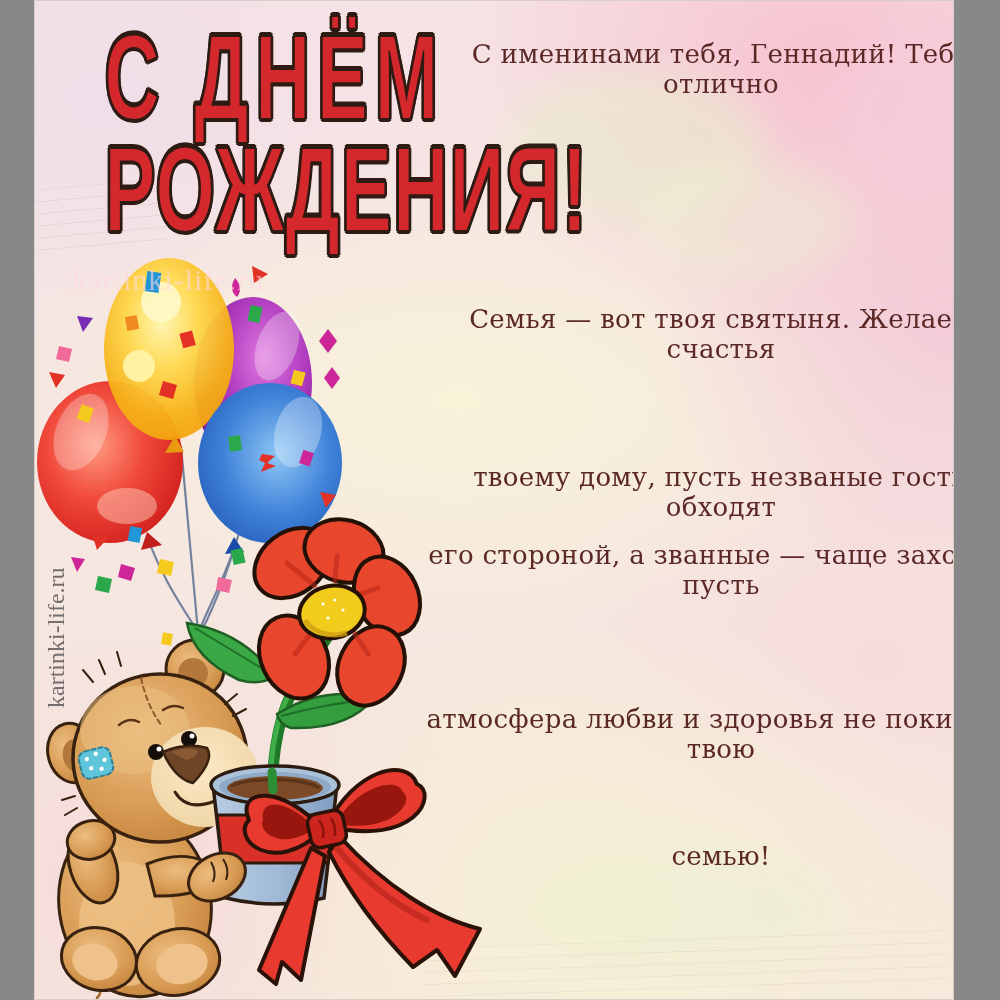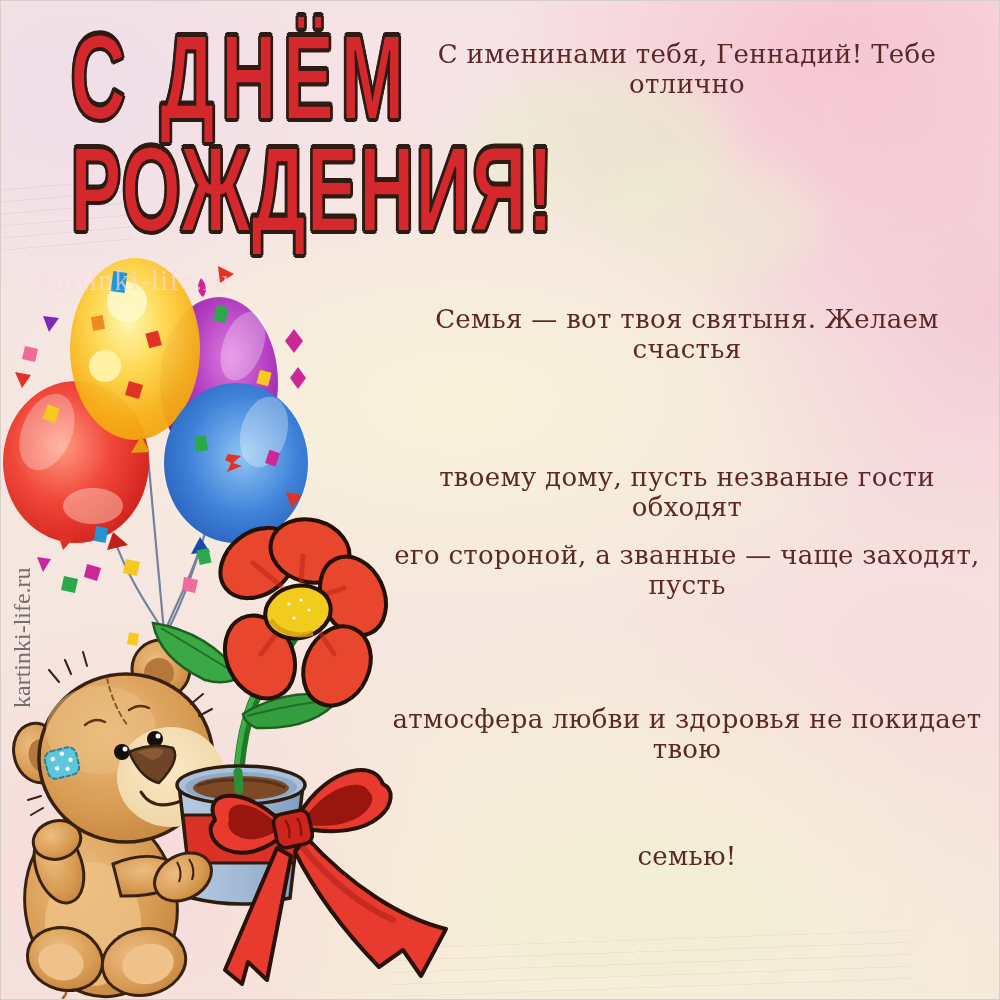--- a/index.html
+++ b/index.html
@@ -1,29 +1,29 @@
 <!DOCTYPE html>
 <html><head>
 <meta charset="utf-8">
 <style>
   html,body{margin:0;padding:0;background:#888;}
   .card{
-    position:relative;width:1000px;height:1000px;overflow:hidden;
+    position:relative;width:920px;height:1000px;overflow:hidden;
     font-family:"Liberation Sans",sans-serif;
     background-color:#f4e3e1;
     background-image:
       radial-gradient(ellipse 520px 420px at 86% 6%, rgba(246,193,208,.95), rgba(246,193,208,0) 70%),
       radial-gradient(ellipse 430px 360px at 100% 32%, rgba(243,199,213,.85), rgba(243,199,213,0) 72%),
       radial-gradient(ellipse 420px 300px at 8% 10%, rgba(238,221,233,.8), rgba(238,221,233,0) 70%),
       radial-gradient(ellipse 640px 320px at 46% 40%, rgba(248,243,216,.95), rgba(248,243,216,0) 75%),
       radial-gradient(ellipse 560px 380px at 62% 90%, rgba(247,241,213,.9), rgba(247,241,213,0) 75%),
       radial-gradient(ellipse 480px 400px at 92% 66%, rgba(247,216,221,.7), rgba(247,216,221,0) 70%),
       radial-gradient(ellipse 470px 360px at 12% 88%, rgba(246,213,219,.75), rgba(246,213,219,0) 75%),
       linear-gradient(180deg,#f6e3e6,#f5e9dc);
-    border:1px solid #d8cfc9;box-sizing:border-box;
+    border:1px solid #d8cfc9;box-sizing:border-box;margin-left:34px;
   }
   .blob{position:absolute;border-radius:50%;filter:blur(16px);z-index:0;}
   .staff{position:absolute;z-index:0;background:repeating-linear-gradient(180deg,rgba(150,110,110,.16) 0 1px,transparent 1px 12px);}
   .title{position:absolute;left:0;top:10px;width:434px;z-index:4;color:#d5282d;
     font-weight:900;white-space:nowrap;text-align:center;
     -webkit-text-stroke:2px #2e1b13;
     text-shadow:3px 0 0 #2e1b13,-3px 0 0 #2e1b13,0 3px 0 #2e1b13,0 -3px 0 #2e1b13,
                 2px 2px 0 #2e1b13,-2px -2px 0 #2e1b13,2px -2px 0 #2e1b13,-2px 2px 0 #2e1b13;}
   .t1,.t2{position:absolute;left:0;width:100%;line-height:1;}
   .t1{top:6px;font-size:112px;letter-spacing:10px;transform:scale(.68,1.08);transform-origin:50% 0;}

